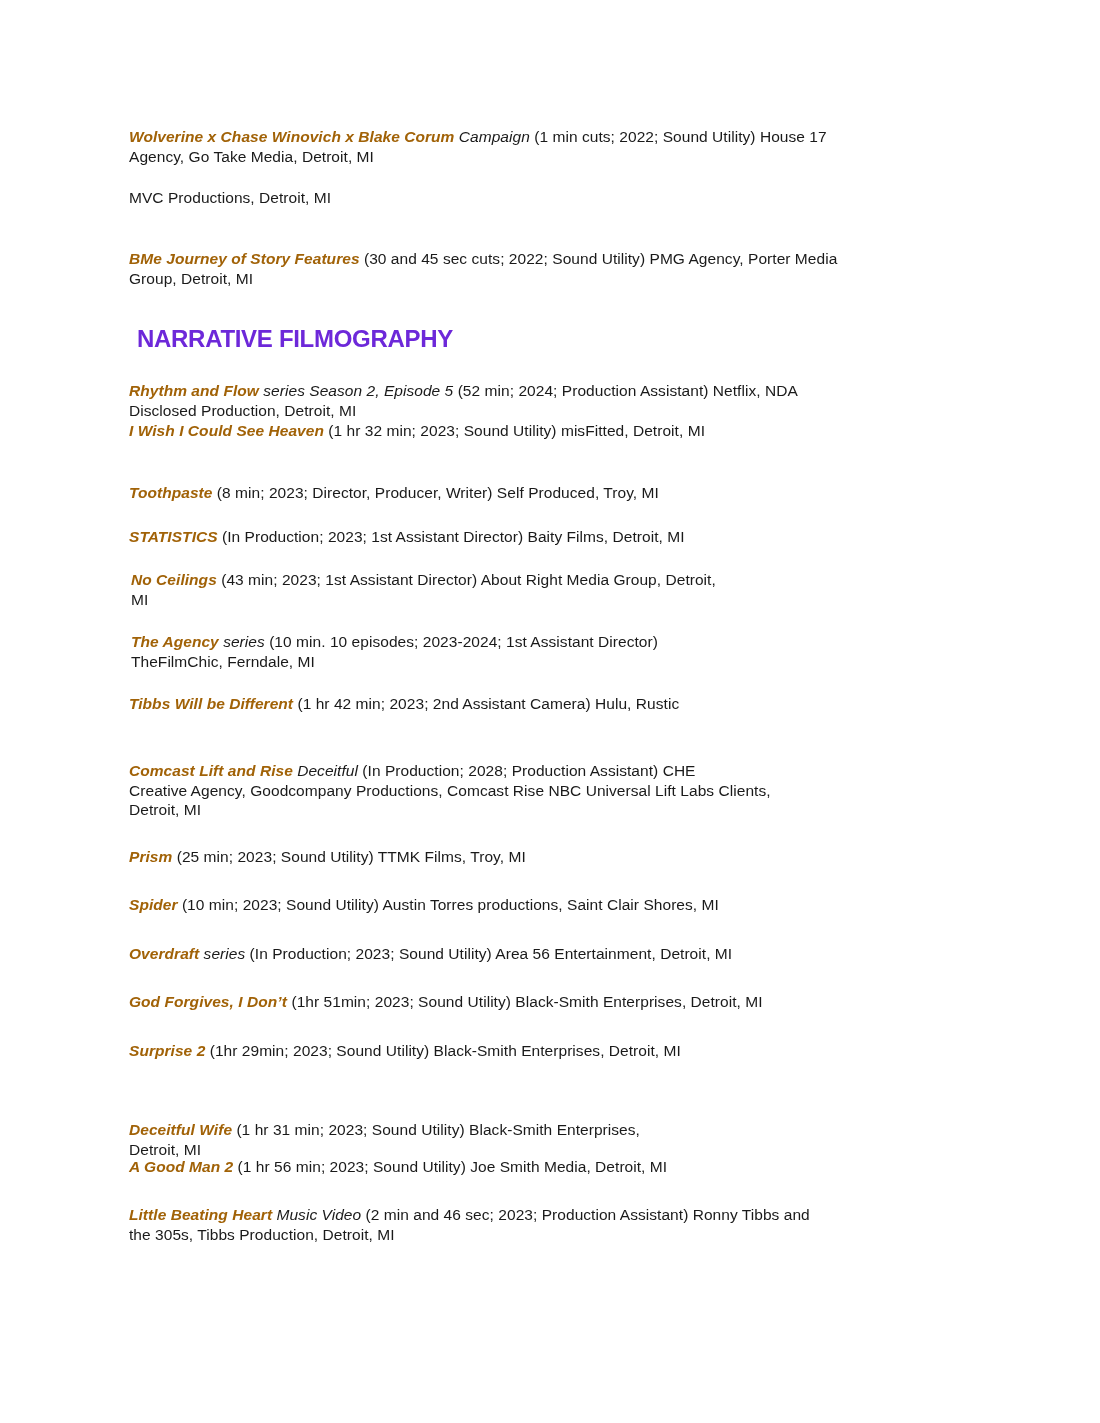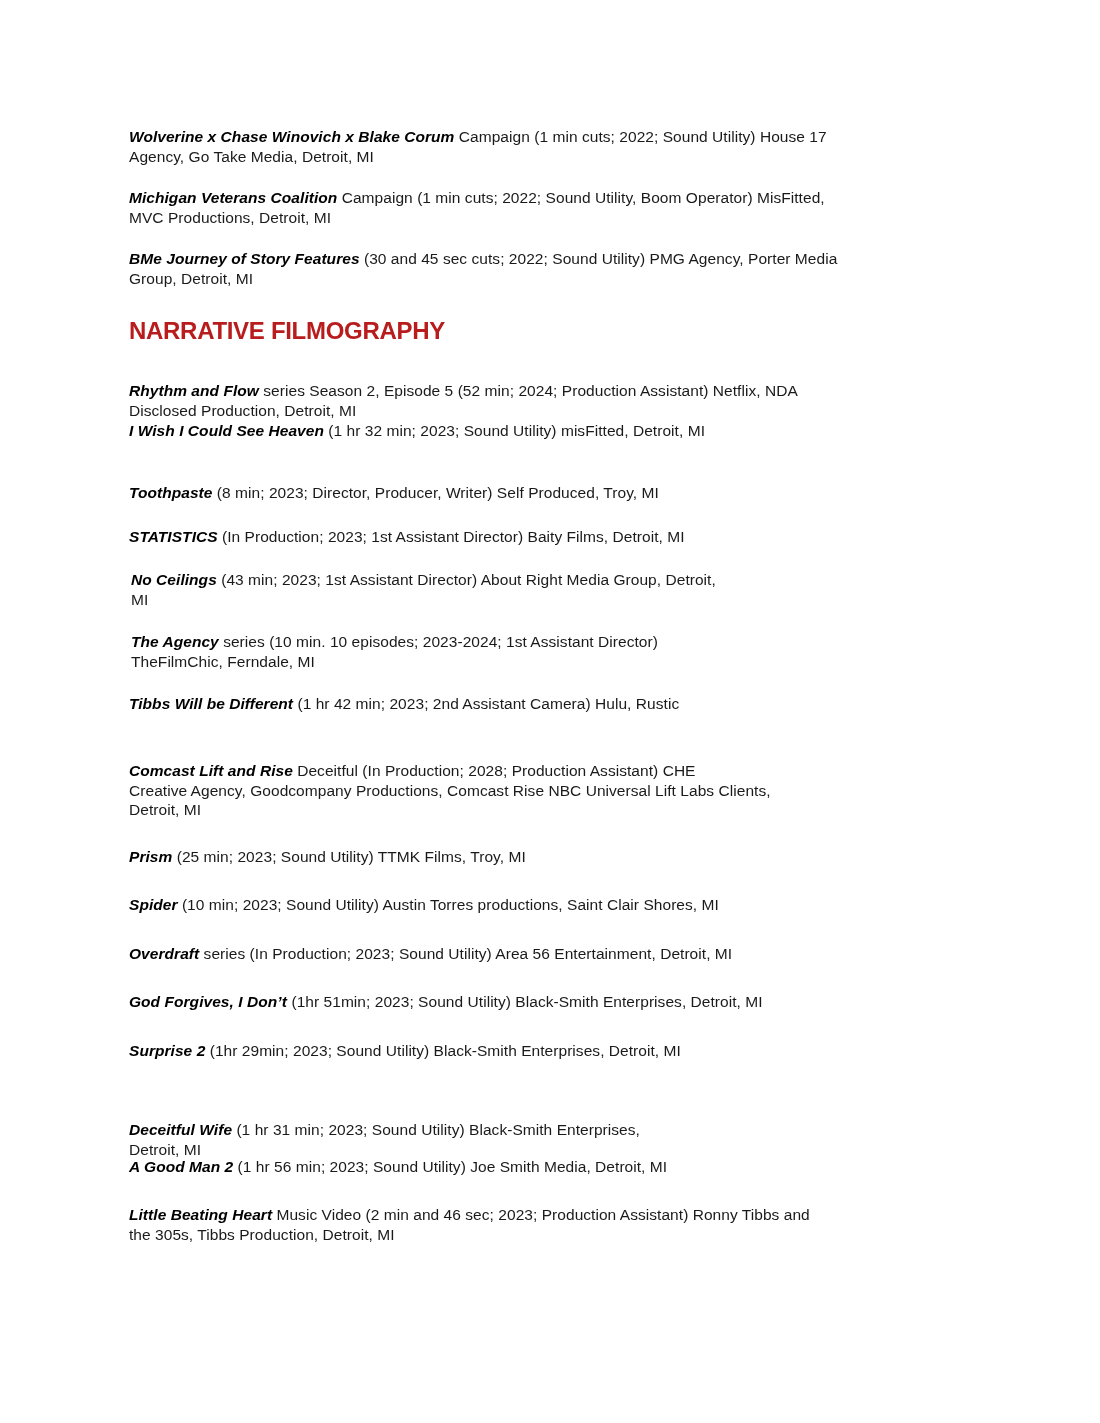--- a/index.html
+++ b/index.html
@@ -20,50 +20,50 @@
       left: 129px;
       width: 820px;
       font-size: 15.5px;
       line-height: 19.5px;
       letter-spacing: 0.05px;
       color: #1a1a1a;
     }
     .entry .title {
       font-weight: bold;
       font-style: italic;
-      color: #000000;
+      color: #a16207;
     }
     .entry .qual {
+      font-style: italic;
     }
     .line {
       display: block;
       white-space: nowrap;
     }
     .heading {
       position: absolute;
       left: 129px;
       top: 316px;
       font-size: 24px;
       line-height: 30px;
       font-weight: bold;
-      color: #b91c1c;
+      color: #6d28d9;
       letter-spacing: -0.3px;
-      margin: 0;
+      margin: 8px;
     }
   </style>
 </head>
 <body>
 
 <div class="entry" style="top:127px;">
   <span class="line"><span class="title">Wolverine x Chase Winovich x Blake Corum</span> <span class="qual">Campaign</span> <span>(1 min cuts; 2022; Sound Utility) House 17</span></span>
   <span class="line">Agency, Go Take Media, Detroit, MI</span>
 </div>
 
 <div class="entry" style="top:188px;">
-  <span class="line"><span class="title">Michigan Veterans Coalition</span> <span class="qual">Campaign</span> <span>(1 min cuts; 2022; Sound Utility, Boom Operator) MisFitted,</span></span>
   <span class="line">MVC Productions, Detroit, MI</span>
 </div>
 
 <div class="entry" style="top:249px;">
   <span class="line"><span class="title">BMe Journey of Story Features</span> <span>(30 and 45 sec cuts; 2022; Sound Utility) PMG Agency, Porter Media</span></span>
   <span class="line">Group, Detroit, MI</span>
 </div>
 
 <h2 class="heading">NARRATIVE FILMOGRAPHY</h2>
 

